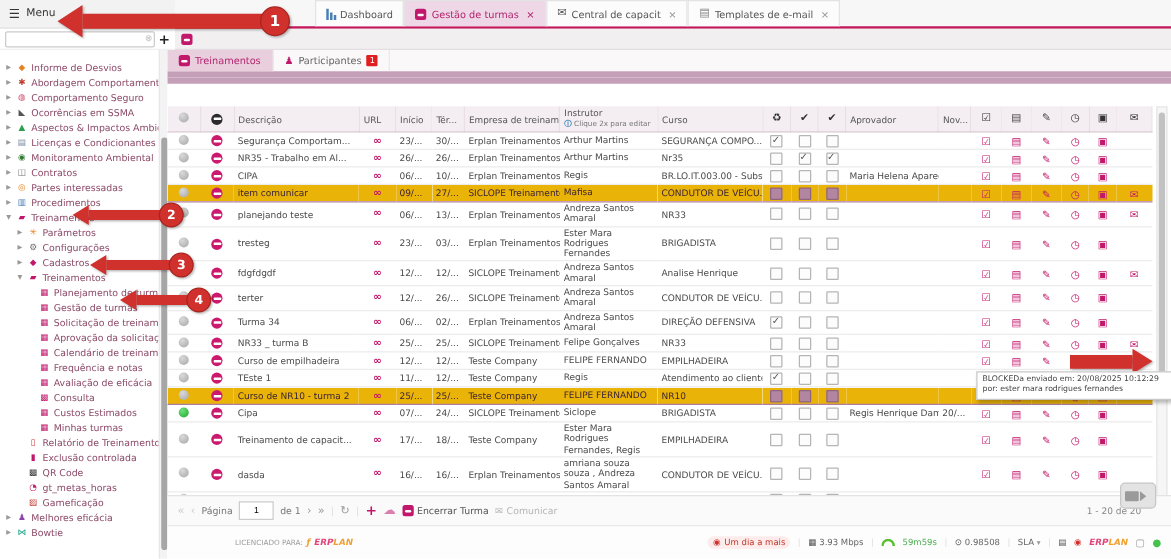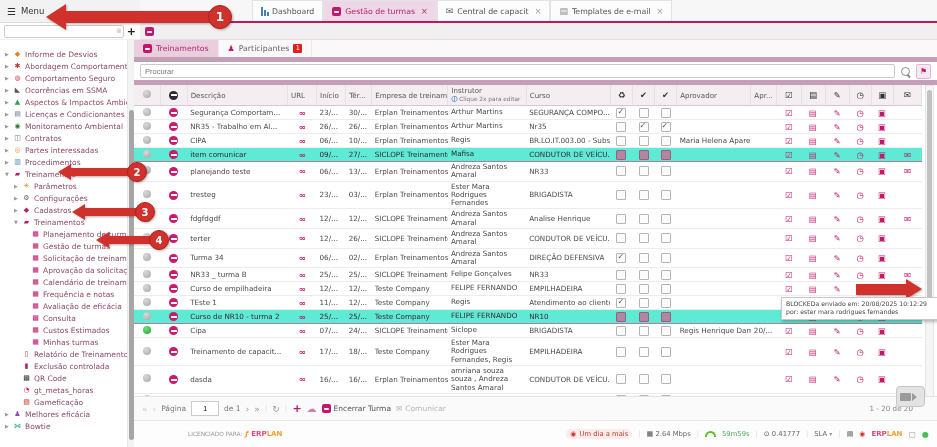--- a/index.html
+++ b/index.html
@@ -69,21 +69,21 @@
   thead th{background:#f4eef2;border-bottom:1px solid #d9c6d2;border-right:1px solid #eadfe5;font-weight:normal;
            color:#555;text-align:left;padding:1px 3px;height:17px;font-size:7.1px;overflow:hidden;white-space:nowrap}
   thead th.c{text-align:center}
   .sub-th{display:block;font-size:5.8px;color:#777}
   .info-ic{color:#2a7ab8;font-size:6px;font-weight:bold}
   .hic{color:#333;font-size:8.5px}
   tbody td{border-bottom:1px solid #ececec;padding:1px 3px;overflow:hidden;white-space:nowrap;
            height:11px;color:#4a4a4a;font-size:7.2px}
   tbody td.c{text-align:center}
   td.wrap{white-space:normal;line-height:1.15}
-  tr.hl td{background:#5eead4;color:#3b2433;border-bottom-color:#ae7f9c}
+  tr.hl td{background:#eab308;color:#3b2433;border-bottom-color:#ae7f9c}
   .dot{display:inline-block;width:8px;height:8px;border-radius:50%;background:radial-gradient(circle at 35% 30%,#d9d9d9,#a6a6a6)}
   .dot.green{background:radial-gradient(circle at 35% 30%,#6fe07a,#21a82e)}
   .noentry{display:inline-block;width:9px;height:9px;border-radius:50%;background:#cb1a6e;position:relative;vertical-align:middle}
   .noentry::after{content:"";position:absolute;left:1.5px;top:3.5px;width:6px;height:2px;background:#fff;border-radius:0.5px}
   .noentry.dark{background:#2b2b2b}
   .cb{display:inline-block;width:8px;height:8px;border:1px solid #b5b5b5;background:#fcfcfc;border-radius:1px;position:relative;vertical-align:middle}
   .cb.on::after{content:"✓";position:absolute;left:0;top:-2px;font-size:8px;color:#555}
   tr.hl .cb{background:#b285a0;border-color:#8f6480}
   .act{color:#c2186b;font-size:8.3px}
   .linkic{color:#c2186b;font-weight:bold;font-size:8.5px}
@@ -100,21 +100,21 @@
   .plus-m{color:#c2186b;font-weight:bold;font-size:11px}
   .cloud{color:#d87fae;font-size:10px}
   .encerrar{color:#555;display:flex;align-items:center;gap:3px}
   .comunicar{color:#b5b5b5;display:flex;align-items:center;gap:3px}
   .range{margin-left:auto;margin-right:16px;color:#888;font-size:7.2px}
 
   
   .footerbar{position:absolute;left:0;right:0;top:380px;height:27px;background:#fdfdfd;border-top:1px solid #e8e8e8;
              display:flex;align-items:center;font-size:6.8px;color:#666;padding:0 8px;box-sizing:border-box;gap:6px}
   .lic{margin-left:46px;color:#9a9a9a;font-size:5.8px;display:flex;gap:3px;align-items:baseline;white-space:nowrap}
-  .blogo{font-size:7px;font-weight:bold;}
+  .blogo{font-size:7px;font-weight:bold;font-style:italic}
   .blogo .p1{color:#e0457b}.blogo .p2{color:#f0a030}
   .fscript{color:#f0a030;font-style:italic;font-weight:bold;font-size:7px}
   .sbar{margin-left:auto;display:flex;align-items:center;gap:6px;white-space:nowrap}
   .sep{color:#ddd}
   .pill-red{background:#fdeceb;color:#c0392b;padding:1px 4px;border-radius:7px;display:flex;gap:3px;align-items:center}
   .reddot{color:#d0312d;font-size:7px}
   .dicon{color:#555;font-size:7px}
   .gauge{width:11px;height:6px;border:2.5px solid #59c12f;border-bottom:none;border-radius:11px 11px 0 0;box-sizing:border-box}
   .grn{color:#4caf50}
   .ddown{color:#999;font-size:6px}
@@ -351,25 +351,20 @@
           <span class="pink-tile"></span>
           <span>Treinamentos</span>
         </div>
         <div class="subtab">
           <span class="i-person">♟</span>
           <span>Participantes</span>
           <span class="badge-red">1</span>
         </div>
       </div>
     <div class="strip"></div>
-    <div class="search-row">
-      <input class="search-input" type="text" placeholder="Procurar" style="">
-      <span class="mag"></span>
-      <span class="flag-btn">⚑</span>
-    </div>
     <div class="strip"></div>
     <div class="tablewrap">
       <table>
         <colgroup>
             <col style="width: 26px;">
             <col style="width: 27px;">
             <col style="width: 100px;">
             <col style="width: 29px;">
             <col style="width: 29px;">
             <col style="width: 26px;">
@@ -396,21 +391,21 @@
               <th><span>URL</span></th>
               <th><span>Início</span></th>
               <th><span>Tér...</span></th>
               <th><span>Empresa de treinamen...</span></th>
               <th><span>Instrutor</span><span class="sub-th"><span class="info-ic">ⓘ</span> Clique 2x para editar</span></th>
               <th><span>Curso</span></th>
               <th class="c"><span class="hic">♻</span></th>
               <th class="c"><span class="hic">✔</span></th>
               <th class="c"><span class="hic">✔</span></th>
               <th><span>Aprovador</span></th>
-              <th><span>Apr...</span></th>
+              <th><span>Nov...</span></th>
               <th class="c"><span class="hic">☑</span></th>
               <th class="c"><span class="hic">▤</span></th>
               <th class="c"><span class="hic">✎</span></th>
               <th class="c"><span class="hic">◷</span></th>
               <th class="c"><span class="hic">▣</span></th>
               <th class="c"><span class="hic">✉</span></th>
             </tr>
           </thead>
         <tbody>
             <tr>
@@ -867,26 +862,26 @@
         <span>LICENCIADO PARA:</span>
         <span class="fscript">ƒ</span>
         <span class="blogo"><span class="p1">ERP</span><span class="p2">LAN</span></span>
       </span>
       <span class="sbar">
         <span class="pill-red">
           <span class="reddot">◉</span>
           <span>Um dia a mais</span>
         </span>
         <span class="sep">|</span>
-        <span><span class="dicon">▦</span> <span>2.64 Mbps</span></span>
+        <span><span class="dicon">▦</span> <span>3.93 Mbps</span></span>
         <span class="sep">|</span>
         <span class="gauge"></span>
         <span class="grn">59m59s</span>
         <span class="sep">|</span>
-        <span><span class="dicon">⊙</span> <span>0.41777</span></span>
+        <span><span class="dicon">⊙</span> <span>0.98508</span></span>
         <span class="sep">|</span>
         <span><span>SLA</span> <span class="ddown">▾</span></span>
         <span class="sep">|</span>
         <span class="dicon">▤</span>
         <span class="reddot">◉</span>
         <span class="blogo"><span class="p1">ERP</span><span class="p2">LAN</span></span>
         <span class="fsq">▢</span>
         <span class="gdot">●</span>
       </span>
     </div>

